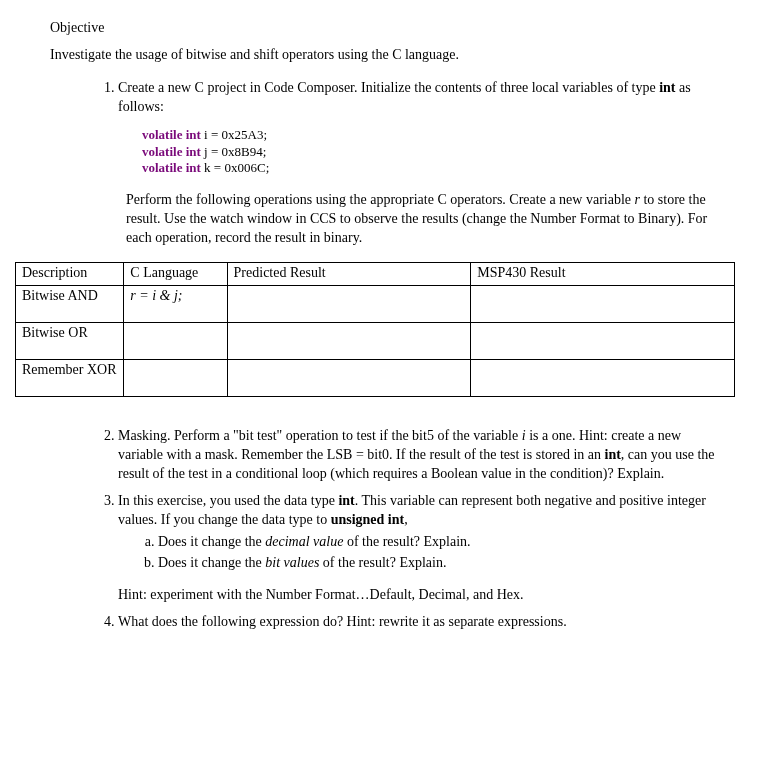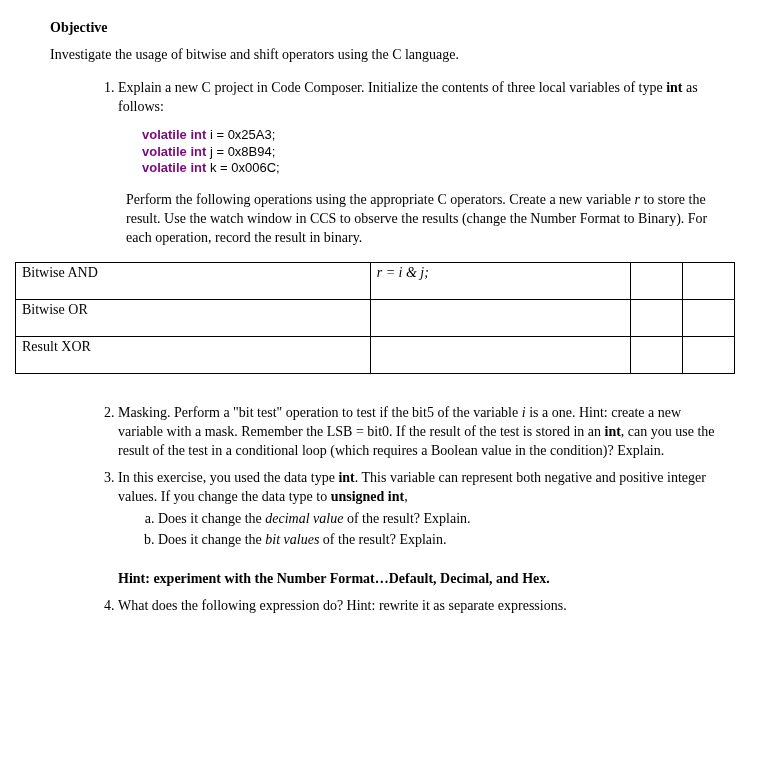--- a/index.html
+++ b/index.html
@@ -8,21 +8,21 @@
     background: #fff;
     font-family: "Times New Roman", Times, serif;
     font-size: 14px;
     color: #000;
     width: 765px;
   }
   .page {
     padding: 12px 50px 20px 50px;
   }
   .heading-sm {
-    font-weight: bold;
+    font-weight: normal;
     margin: 8px 0 10px 0;
   }
   .para {
     margin: 8px 0 14px 0;
     line-height: 1.35;
   }
   ol.proc {
     margin: 6px 0 0 0;
     padding-left: 68px;
   }
@@ -32,21 +32,21 @@
   }
   ol.sub-alpha {
     list-style: lower-alpha;
     margin: 4px 0 4px 0;
     padding-left: 40px;
   }
   ol.sub-alpha > li {
     margin-bottom: 2px;
   }
   .code-block {
-    font-family: Liberation Sans, sans-serif;
+    font-family: Liberation Serif, serif;
     white-space: pre;
     margin: 10px 0 14px 24px;
     font-size: 13px;
     line-height: 1.3;
   }
   .kw {
     color: #7a0a7a;
     font-weight: bold;
   }
   .num {
@@ -69,65 +69,70 @@
     padding: 2px 6px;
     vertical-align: top;
     height: 18px;
   }
   table.ops tr.tall td { height: 32px; margin-left: 12px; }
   .col-desc { width: 95px; }
   .col-lang { width: 90px; }
   .col-pred { width: 230px; }
   .col-msp  { width: 250px; }
   .sub-note {
-    margin-top: 20px;
-    font-weight: bold;
+    margin-top: 13px;
   }
 </style>
 </head>
 <body>
 
 <div class="page">
 
   <div class="heading-sm">Objective</div>
 
   <div class="para">Investigate the usage of bitwise and shift operators using the C language.</div>
 
 
   <ol class="proc">
     <li>
-      <span>Explain a new C project in Code Composer. Initialize the contents of three local variables of type </span><span class="bold">int</span><span> as follows:</span>
+      <span>Create a new C project in Code Composer. Initialize the contents of three local variables of type </span><span class="bold">int</span><span> as follows:</span>
 
       <div class="code-block"><span class="kw">volatile int</span><span> i = </span><span class="num">0x25A3</span><span>;</span>
 <span class="kw">volatile int</span><span> j = </span><span class="num">0x8B94</span><span>;</span>
 <span class="kw">volatile int</span><span> k = </span><span class="num">0x006C</span><span>;</span></div>
 
       <div class="para" style="margin-left:8px;">
         <span>Perform the following operations using the appropriate C operators. Create a new variable </span><span class="ital">r</span><span> to store the result. Use the watch window in CCS to observe the results (change the Number Format to Binary). For each operation, record the result in binary.</span>
       </div>
     </li>
   </ol>
 
   <div class="tbl-wrap">
   <table class="ops">
     <tbody>
+          <tr>
+      <td class="col-desc">Description</td>
+      <td class="col-lang">C Language</td>
+      <td class="col-pred">Predicted Result</td>
+      <td class="col-msp">MSP430 Result</td>
+    </tr>
     <tr class="tall">
       <td>Bitwise AND</td>
       <td><span class="ital"><span>r = i </span><span>&amp; j;</span></span></td>
       <td></td>
       <td></td>
     </tr>
     <tr class="tall">
       <td>Bitwise OR</td>
       <td></td>
       <td></td>
       <td></td>
     </tr>
     <tr class="tall">
-      <td>Result XOR</td>
+      <td>Remember XOR</td>
       <td></td>
       <td></td>
       <td></td>
     </tr>
   </tbody>
       </table>
   </div>
 
   <ol class="proc" start="2">
     <li>

